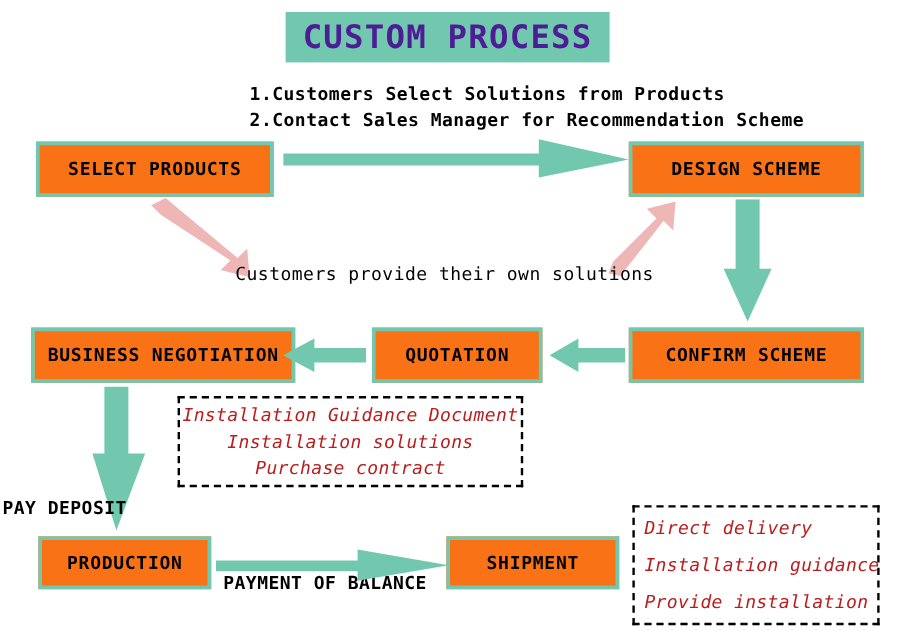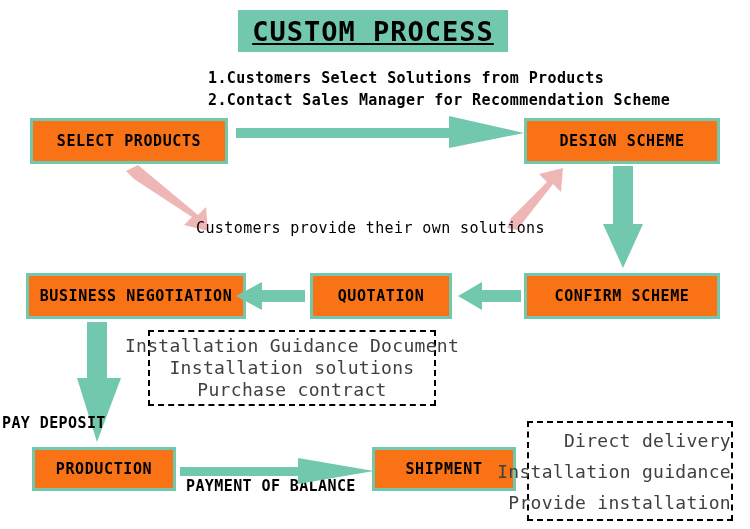--- a/index.html
+++ b/index.html
@@ -27,24 +27,23 @@
     width: 270px;
     height: 42px;
     background: #72c8ae;
     display: flex;
     align-items: center;
     justify-content: center;
   }
   #title-banner .title-text {
     font-size: 27px;
     font-weight: bold;
-    color: #000000;
+    color: #4c1d95;
     letter-spacing: 1px;
     white-space: nowrap;
-    text-decoration: underline;
   }
 
   
   .intro-line {
     font-size: 15px;
     color: #000000;
     white-space: nowrap;
     letter-spacing: 0.4px;
     font-weight: bold;
   }
@@ -79,34 +78,35 @@
   
   .note-box {
     border: 2px dashed #000000;
     background: #ffffff;
     box-sizing: border-box;
     display: flex;
     flex-direction: column;
     justify-content: center;
   }
   .note-box .note-line {
-    font-size: 18px;
-    color: #404040;
+    font-size: 15px;
+    color: #b91c1c;
     white-space: nowrap;
     letter-spacing: 0.3px;
+    font-style: italic;
   }
   #note-documents {
     left: 148px; top: 330px; width: 288px; height: 76px;
     align-items: center;
   }
   #note-documents .note-line { line-height: 22px; }
 
   #note-delivery {
     left: 527px; top: 421px; width: 206px; height: 100px;
-    align-items: flex-end;
+    align-items: flex-start;
     padding-left: 8px;
   }
   #note-delivery .note-line { line-height: 31px; }
 
   
   .free-label {
     font-size: 15px;
     color: #000000;
     white-space: nowrap;
     letter-spacing: 0.4px;

